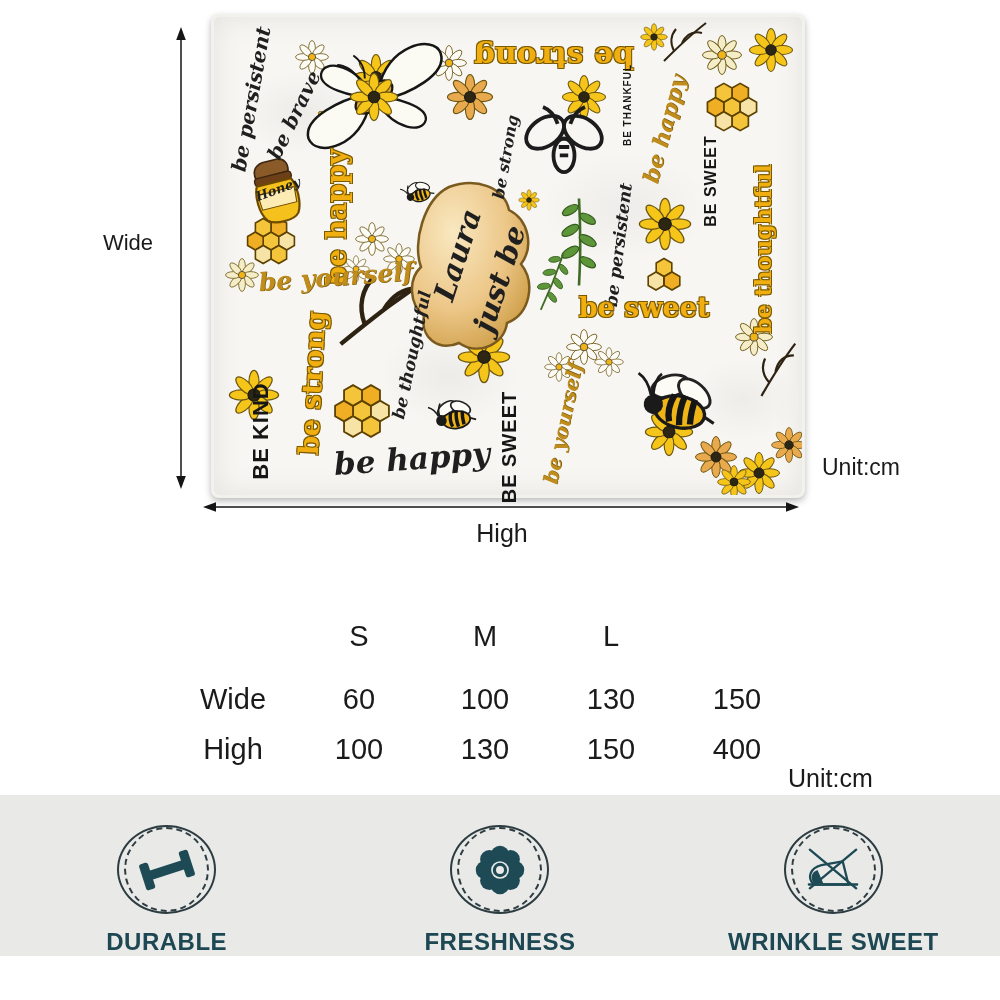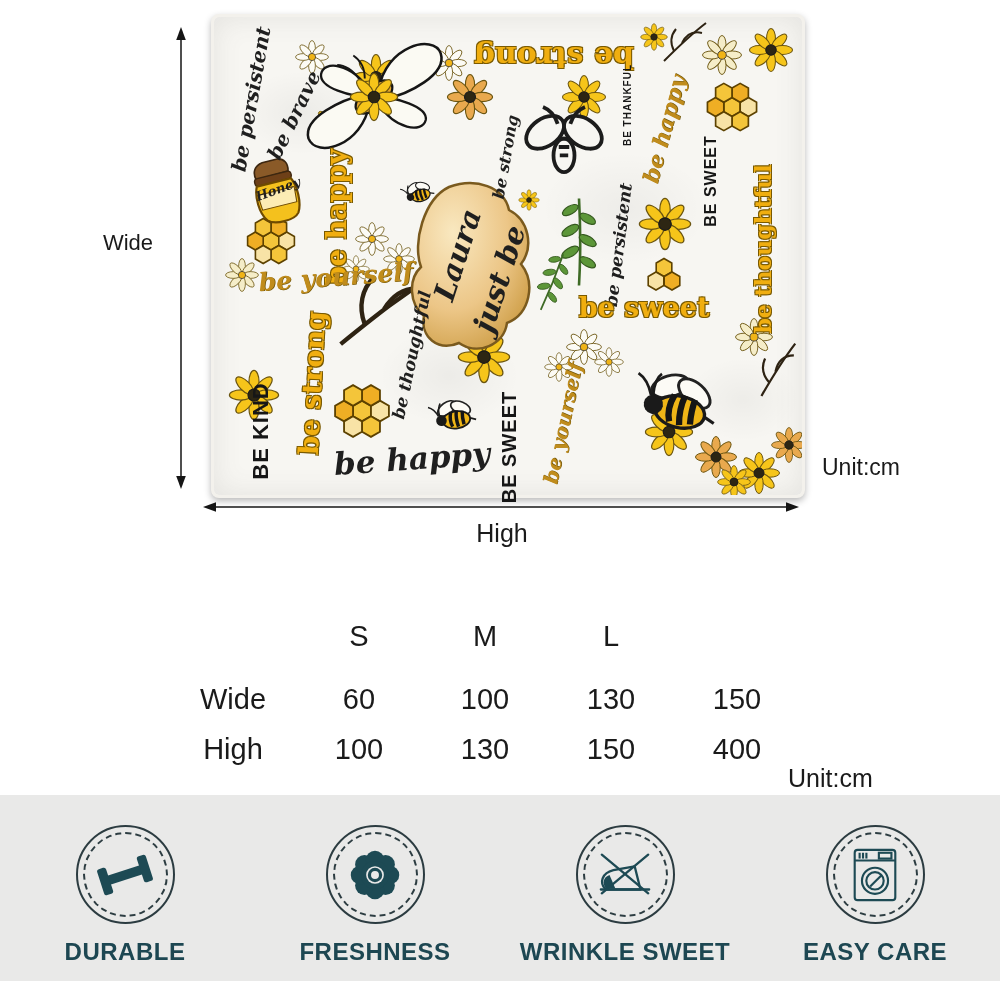--- a/index.html
+++ b/index.html
@@ -33,21 +33,21 @@
   .unit-top { position:absolute; left:822px; top:454px; font-size:23px; color:#1a1a1a; }
 
   
   .size-table { position:absolute; left:170px; top:618px; width:630px; height:155px; }
   .t-row { position:absolute; left:0; display:flex; width:630px; }
   .cell { width:126px; height:36px; line-height:36px; text-align:center;
           font-size:29px; color:#1a1a1a; }
   .unit-mid { position:absolute; left:788px; top:764px; font-size:25px; color:#1a1a1a; }
 
   
-  .features { position:absolute; left:0; top:795px; width:1000px; height:186px;
+  .features { position:absolute; left:0; top:795px; width:1000px; height:161px;
               background:#e9e9e8; display:flex; }
   .feature { flex:1; display:flex; flex-direction:column; align-items:center; }
   .ring { width:95px; height:95px; margin-top:30px; border:2.5px solid #2c3c41; border-radius:50%;
           display:flex; align-items:center; justify-content:center; }
   .ring-in { width:81px; height:81px; border:2px dashed #2c3c41; border-radius:50%;
              display:flex; align-items:center; justify-content:center; }
   .f-label { margin-top:14px; font-size:24px; font-weight:bold; color:#1d4752; letter-spacing:0.5px; }
 </style>
 </head>
 <body>
@@ -331,37 +331,15 @@
               <path d="M -20,14 C -24,8 -22,2 -16,0 L -10,14 Z" fill="#1d4a54" stroke="none"></path>
               <line x1="-24" y1="-21" x2="24" y2="19"></line>
               <line x1="24" y1="-21" x2="-24" y2="19"></line>
             </g>
           </svg>
         </div>
       </div>
       <div class="f-label">WRINKLE SWEET</div>
     </div>
 
-    <div class="feature">
-      <div class="ring">
-        <div class="ring-in">
-          <svg width="58" height="58" viewBox="-30 -30 60 60">
-            <g fill="none" stroke="#1d4a54" stroke-width="2.2">
-              <rect x="-21" y="-26" width="42" height="52" rx="3"></rect>
-              <line x1="-21" y1="-15" x2="21" y2="-15"></line>
-              <g fill="#1d4a54" stroke="none">
-                <rect x="-17" y="-23" width="2.2" height="6"></rect>
-                <rect x="-13.5" y="-23" width="2.2" height="6"></rect>
-                <rect x="-10" y="-23" width="2.2" height="6"></rect>
-              </g>
-              <rect x="4" y="-23" width="13" height="6"></rect>
-              <circle cx="0" cy="6" r="13.5"></circle>
-              <circle cx="0" cy="6" r="9"></circle>
-              <line x1="-5" y1="12" x2="7" y2="0"></line>
-            </g>
-          </svg>
-        </div>
-      </div>
-      <div class="f-label">EASY CARE</div>
-    </div>
 
   </div>
 </div>
 
 </body></html>

